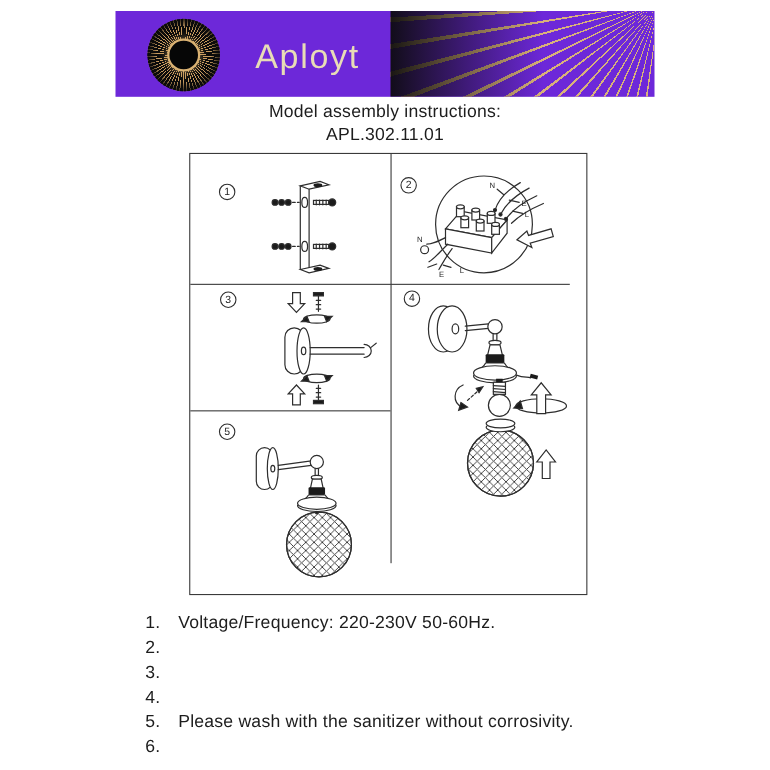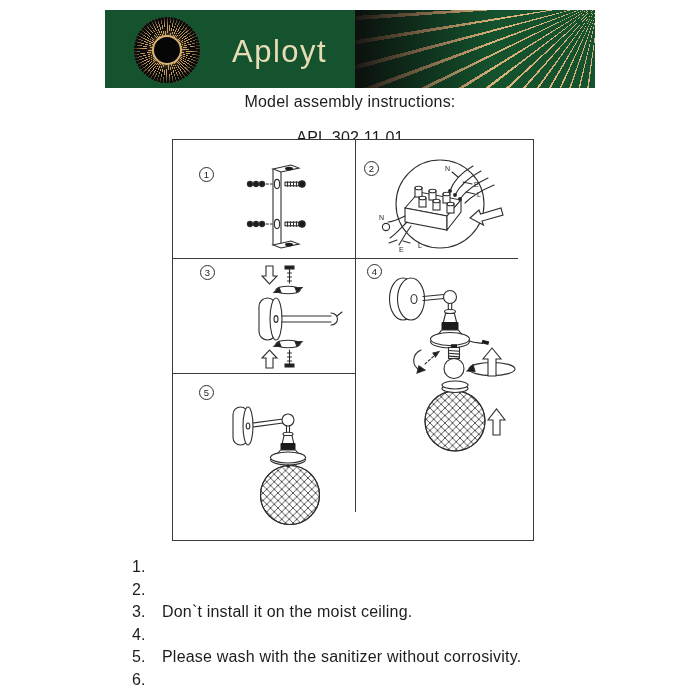--- a/index.html
+++ b/index.html
@@ -3,40 +3,40 @@
 <meta charset="utf-8">
 <style>
   html,body { margin:0; padding:0; background:#ffffff; }
   .page {
     position:relative; width:700px; height:700px; background:#fff;
     font-family:"Liberation Sans", sans-serif; color:#1d1d1d; overflow:hidden;
   }
 
   
   .banner { position:absolute; left:105px; top:10px; width:490px; height:78px;
-            background:#14532d; overflow:hidden; }
+            background:#6d28d9; overflow:hidden; }
   .sunburst { position:absolute; left:29px; top:7px; width:66px; height:66px; border-radius:50%;
               background:repeating-conic-gradient(#c89b5f 0deg 1.7deg, #0b0b0b 1.7deg 5.8deg); }
   .sunburst::after { content:""; position:absolute; inset:0; border-radius:50%;
               background:radial-gradient(circle, rgba(11,11,11,0) 0 52%, #0b0b0b 74%); }
   .sun-core { position:absolute; left:50%; top:50%; width:26px; height:26px;
               transform:translate(-50%,-50%); background:#060606; border:2px solid #d9b172;
               border-radius:50%; z-index:2; box-shadow:0 0 7px 1px rgba(217,177,114,.45); }
   .brand { position:absolute; left:127px; top:24px; font-size:31px; letter-spacing:1.5px;
            color:#e8dcb6; font-weight:400; z-index:2; }
   .corner-rays { position:absolute; right:0; top:0; width:240px; height:78px;
            background:repeating-conic-gradient(from 166deg at 102% -10%,
              rgba(0,0,0,0) 0deg 4.6deg, #d9b17a 4.6deg 5.6deg); }
   .corner-rays::after { content:""; position:absolute; inset:0;
            background:linear-gradient(to left, rgba(11,11,11,0) 42%, rgba(11,11,11,.93) 100%); }
 
   
   .title-block { position:absolute; left:0; top:93px; width:700px; text-align:center; }
   .title-line { font-size:16px; letter-spacing:.2px; }
-  .model-line { font-size:16px; letter-spacing:.2px; margin-top:18px; }
+  .model-line { font-size:16px; letter-spacing:.2px; margin-top:3px; }
 
   
   .diagram-box { position:absolute; left:172px; top:139px; width:362px; height:402px;
                  border:1.5px solid #3a3a3a; box-sizing:border-box; background:#fff; }
   .vline  { position:absolute; left:182px; top:0;   width:1.3px;  height:372px; background:#3a3a3a; }
   .hline1 { position:absolute; left:0;   top:118px; width:345px; height:1.3px; background:#3a3a3a; }
   .hline2 { position:absolute; left:0;   top:233px; width:182px; height:1.3px; background:#3a3a3a; }
   .panel { position:absolute; }
   .p1 { left:0;   top:0;     width:182px; height:118px; }
   .p2 { left:182px;top:0;    width:180px; height:118px; }
@@ -341,27 +341,27 @@
             <circle cx="115" cy="93" r="1.2" fill="#1b1b1b"></circle>
           </g>
         </g>
       </svg>
     </div>
   </div>
 
   <div class="instructions">
     <div class="ins-row">
       <span class="ins-num">1.</span>
+      <span class="ins-text">Voltage/Frequency: 220-230V 50-60Hz.</span>
     </div>
     <div class="ins-row">
       <span class="ins-num">2.</span>
     </div>
     <div class="ins-row">
       <span class="ins-num">3.</span>
-      <span class="ins-text">Don`t install it on the moist ceiling.</span>
     </div>
     <div class="ins-row">
       <span class="ins-num">4.</span>
     </div>
     <div class="ins-row">
       <span class="ins-num">5.</span>
       <span class="ins-text">Please wash with the sanitizer without corrosivity.</span>
     </div>
     <div class="ins-row">
       <span class="ins-num">6.</span>

